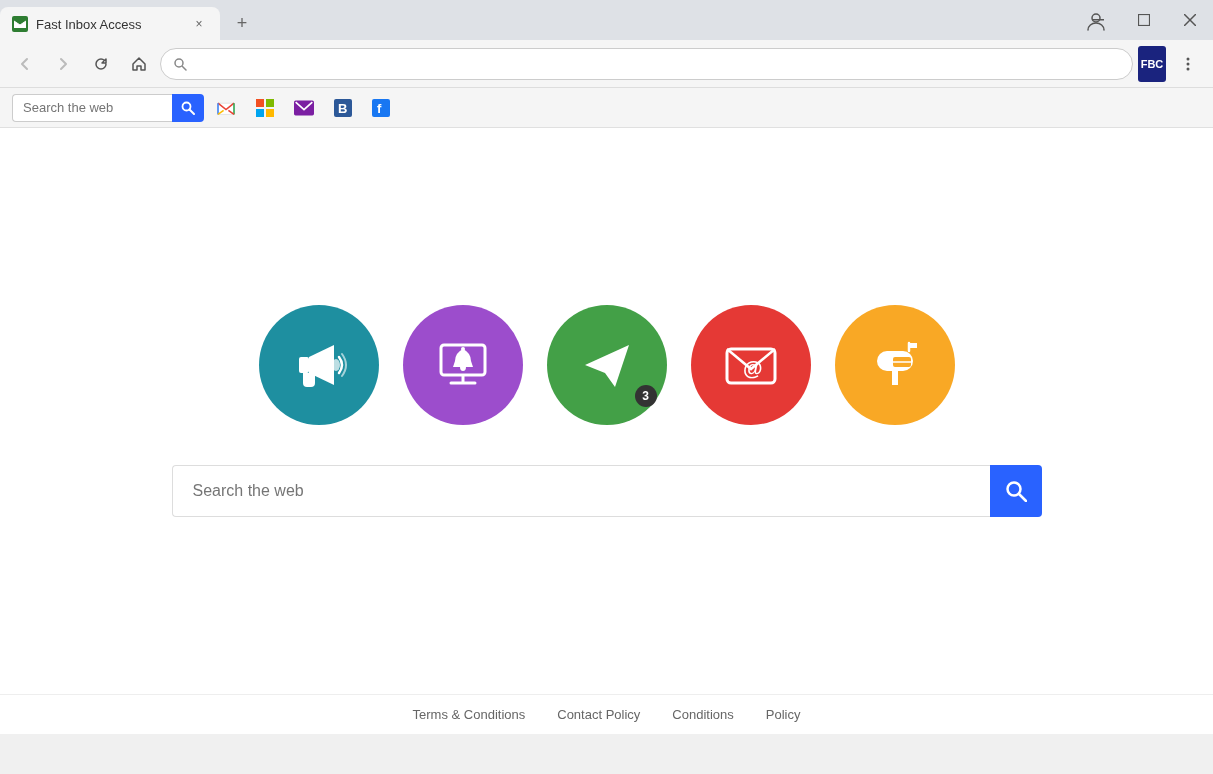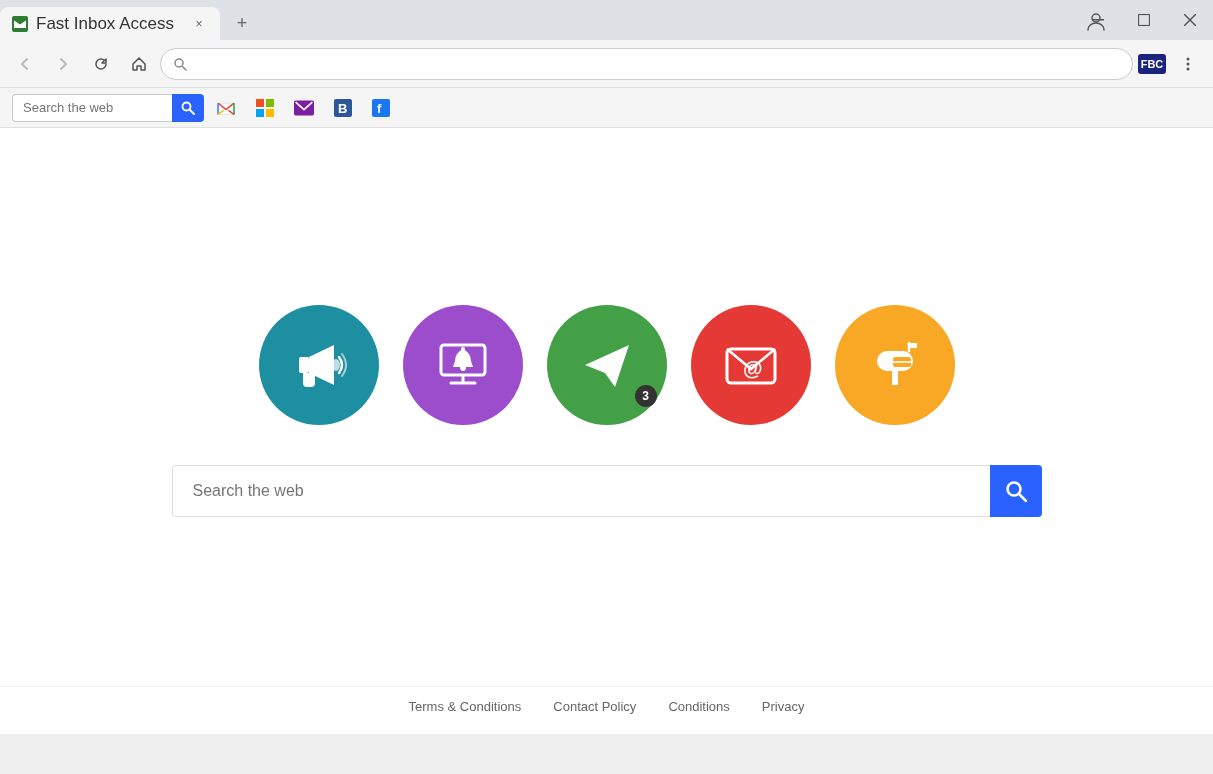--- a/index.html
+++ b/index.html
@@ -24,21 +24,21 @@
       min-width: 220px;
       gap: 8px;
       position: relative;
       top: 1px;
     }
     .tab-icon {
       width: 16px;
       height: 16px;
     }
     .tab-title {
-      font-size: 17px;
+      font-size: 13px;
       color: #333;
       flex: 1;
       white-space: nowrap;
       overflow: hidden;
       text-overflow: ellipsis;
     }
     .tab-close {
       width: 18px;
       height: 18px;
       border-radius: 50%;
@@ -273,21 +273,21 @@
       display: flex;
       align-items: center;
       justify-content: center;
       color: white;
       font-size: 20px;
     }
 
     
     .footer {
       position: absolute;
-      bottom: 8px;
+      bottom: 0;
       width: 100%;
       height: 40px;
       background: white;
       display: flex;
       align-items: center;
       justify-content: center;
       gap: 32px;
       border-top: 1px solid #eee;
     }
     .footer a {
@@ -297,21 +297,21 @@
       cursor: pointer;
     }
 
     
     .fbc-icon {
       background: #1a237e;
       color: white;
       font-size: 11px;
       font-weight: bold;
       width: 28px;
-      height: 20px;
+      height: 36px;
       display: flex;
       align-items: center;
       justify-content: center;
       border-radius: 3px;
     }
   </style>
 </head>
 <body>
 
 <div class="title-bar">
@@ -518,15 +518,15 @@
           <circle cx="9" cy="9" r="6.5" fill="none" stroke="white" stroke-width="2.5"></circle>
           <line x1="14" y1="14" x2="21" y2="21" stroke="white" stroke-width="2.5" stroke-linecap="round"></line>
         </svg>
     </button>
   </div>
 
   <div class="footer">
     <a>Terms &amp; Conditions</a>
     <a>Contact Policy</a>
     <a>Conditions</a>
-    <a>Privacy</a>
+    <a>Policy</a>
   </div>
 </div>
 
 </body></html>

